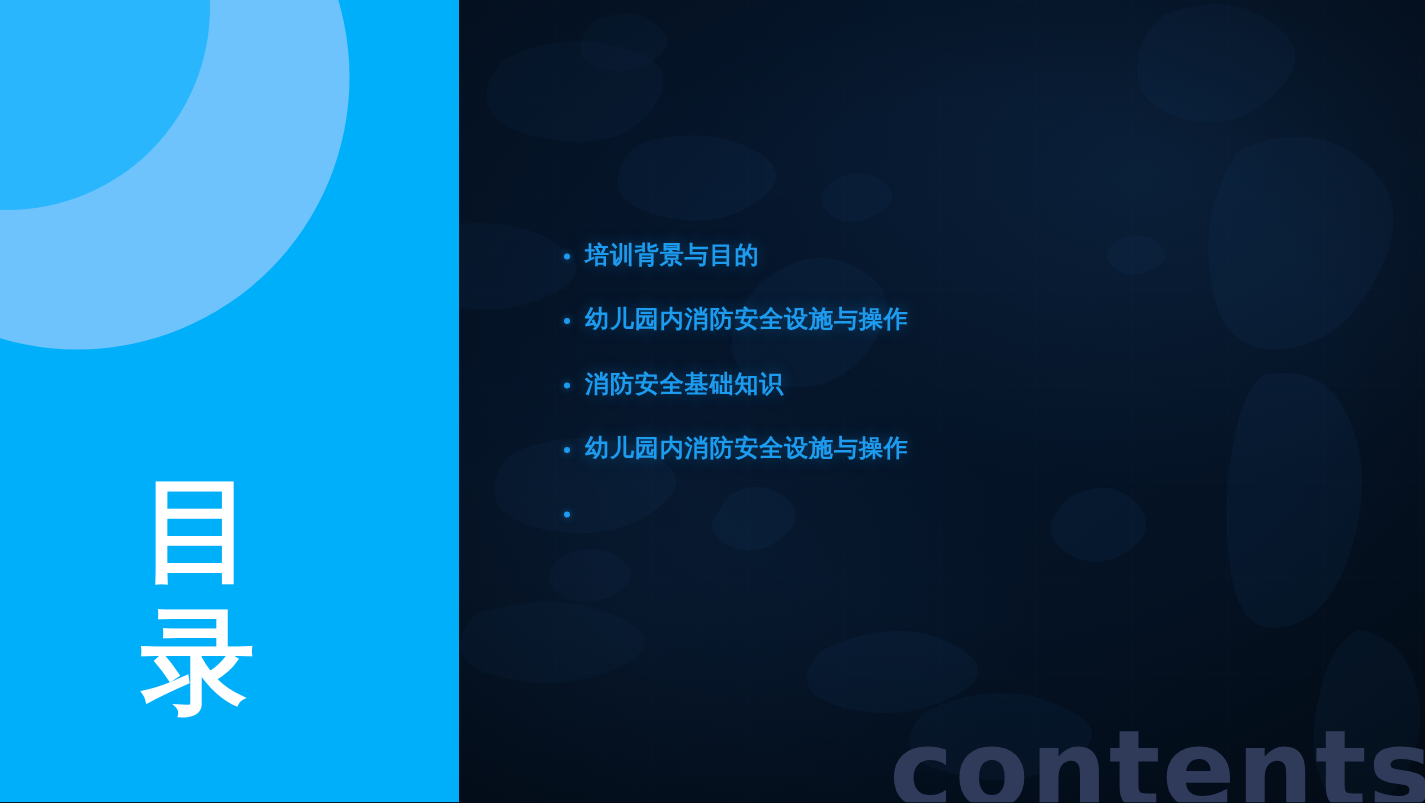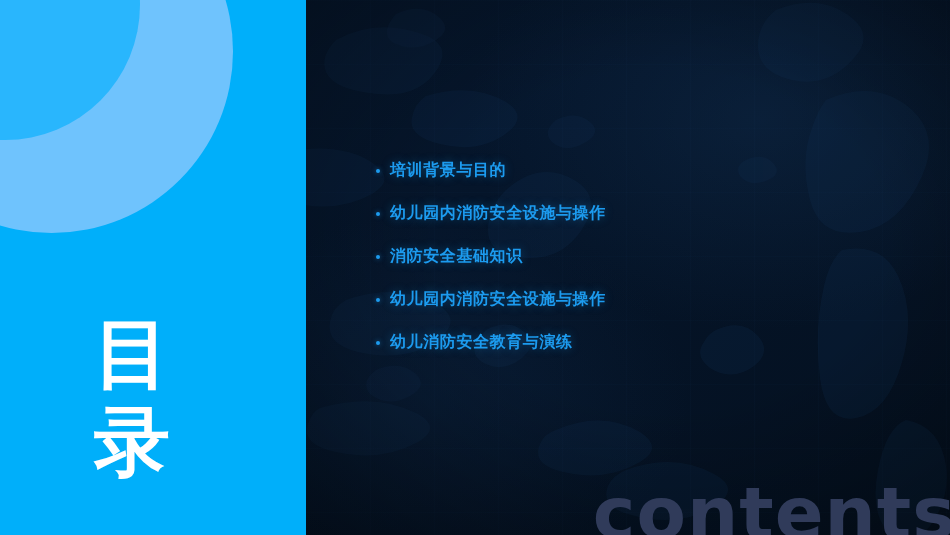--- a/index.html
+++ b/index.html
@@ -220,21 +220,20 @@
       <span class="toc-bullet">
           <i></i>
         </span>
       <span class="toc-label">幼儿园内消防安全设施与操作</span>
     </div>
 
     <div class="toc-item">
       <span class="toc-bullet">
           <i></i>
         </span>
-      <span class="toc-label">幼儿消防安全教育与演练</span>
     </div>
 
 
   </div>
 
   <div class="watermark">contents</div>
 
 </div>
 
 </body></html>

